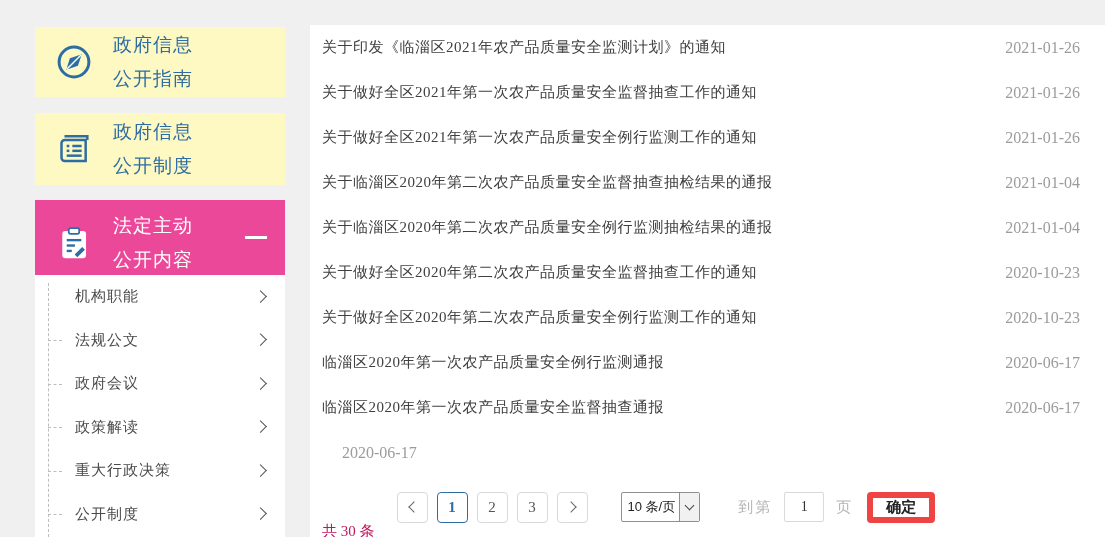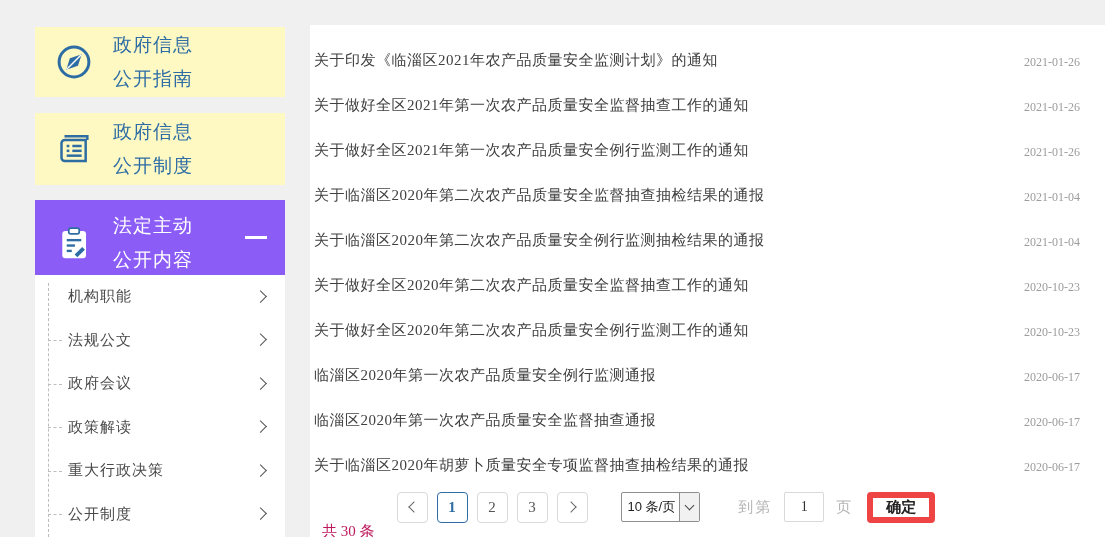--- a/index.html
+++ b/index.html
@@ -14,58 +14,58 @@
   .sidebar { position:absolute; left:35px; top:0; width:250px; height:537px; }
   .side-card {
     position:absolute; left:0; width:250px;
     background:#fef9c3; color:#2e6da4;
     display:flex; align-items:center; cursor:pointer;
   }
   .side-card .ico { width:78px; display:flex; justify-content:center; align-items:center; flex:0 0 78px; }
   .side-card .lbl { font-size:19px; line-height:34px; letter-spacing:1px; }
   .card-guide  { top:27px;  height:70px; }
   .card-system { top:113px; height:72px; }
-  .card-active { top:200px; height:85px; background:#8b5cf6; color:#ffffff; }
+  .card-active { top:200px; height:85px; background:#ec4899; color:#ffffff; }
   .collapse-dash { position:absolute; right:18px; top:36px; width:22px; height:3px; background:#ffffff; }
 
   .sub-list {
     position:absolute; left:0; top:275px; width:250px; height:262px;
     background:#ffffff; overflow:hidden;
   }
   .sub-list::before {
     content:''; position:absolute; left:13px; top:8px; bottom:0;
     border-left:1px dashed #bdbdbd;
   }
   .sub-item {
     position:relative; height:43.5px;
-    display:flex; align-items:center; cursor:pointer;
+    display:flex; align-items:center; cursor:pointer;padding-left:7px;
   }
   .sub-item:not(:first-child)::before {
     content:''; position:absolute; left:13px; top:50%; width:14px;
     border-top:1px dashed #bdbdbd;
   }
   .sub-label { margin-left:33px; font-size:15px; color:#4a4a4a; letter-spacing:1px; }
   .sub-item .chev {
     position:absolute; right:20px; top:50%; width:9px; height:9px;
     border-top:1.6px solid #555; border-right:1.6px solid #555;
     transform:translateY(-55%) rotate(45deg);
   }
 
   
   .main {
     position:absolute; left:310px; top:25px; right:0; bottom:0;
     background:#ffffff;
   }
   .news-row {
-    height:45px; display:flex; align-items:flex-end;
-    padding:0 25px 0 4px; cursor:pointer;
+    height:45px; display:flex; align-items:center;
+    padding:0 25px 0 12px; cursor:pointer;
   }
   .news-title { flex:1; font-size:15px; color:#404040; letter-spacing:0.5px;
     white-space:nowrap; overflow:hidden; }
-  .news-date { font-size:12px; color:#9c9c9c; margin-left:20px; }
+  .news-date { font-size:16px; color:#9c9c9c; margin-left:20px; }
 
   
   .pager {
     margin-top:16px; padding-left:12px; height:32px;
     display:flex; align-items:center; font-size:15px; color:#555;
   }
   .total { margin-right:22px; color:#be185d;margin-top:48px; }
   .pg-btn {
     min-width:31px; height:31px; margin-right:9px;
     background:#fff; border:1px solid #d9d9d9; border-radius:4px;
@@ -225,21 +225,20 @@
      </div>
       <div class="news-row">
        <span class="news-title">临淄区2020年第一次农产品质量安全例行监测通报</span>
        <span class="news-date">2020-06-17</span>
      </div>
       <div class="news-row">
        <span class="news-title">临淄区2020年第一次农产品质量安全监督抽查通报</span>
        <span class="news-date">2020-06-17</span>
      </div>
       <div class="news-row">
-       <span class="news-title">关于临淄区2020年胡萝卜质量安全专项监督抽查抽检结果的通报</span>
        <span class="news-date">2020-06-17</span>
      </div>
     </div>
 
   <div class="pager">
     <span class="total">共 30 条</span>
     <button class="pg-btn">
         <span class="chev-ico left"></span>
       </button>
     <span class="pages-wrap" id="page-buttons">

